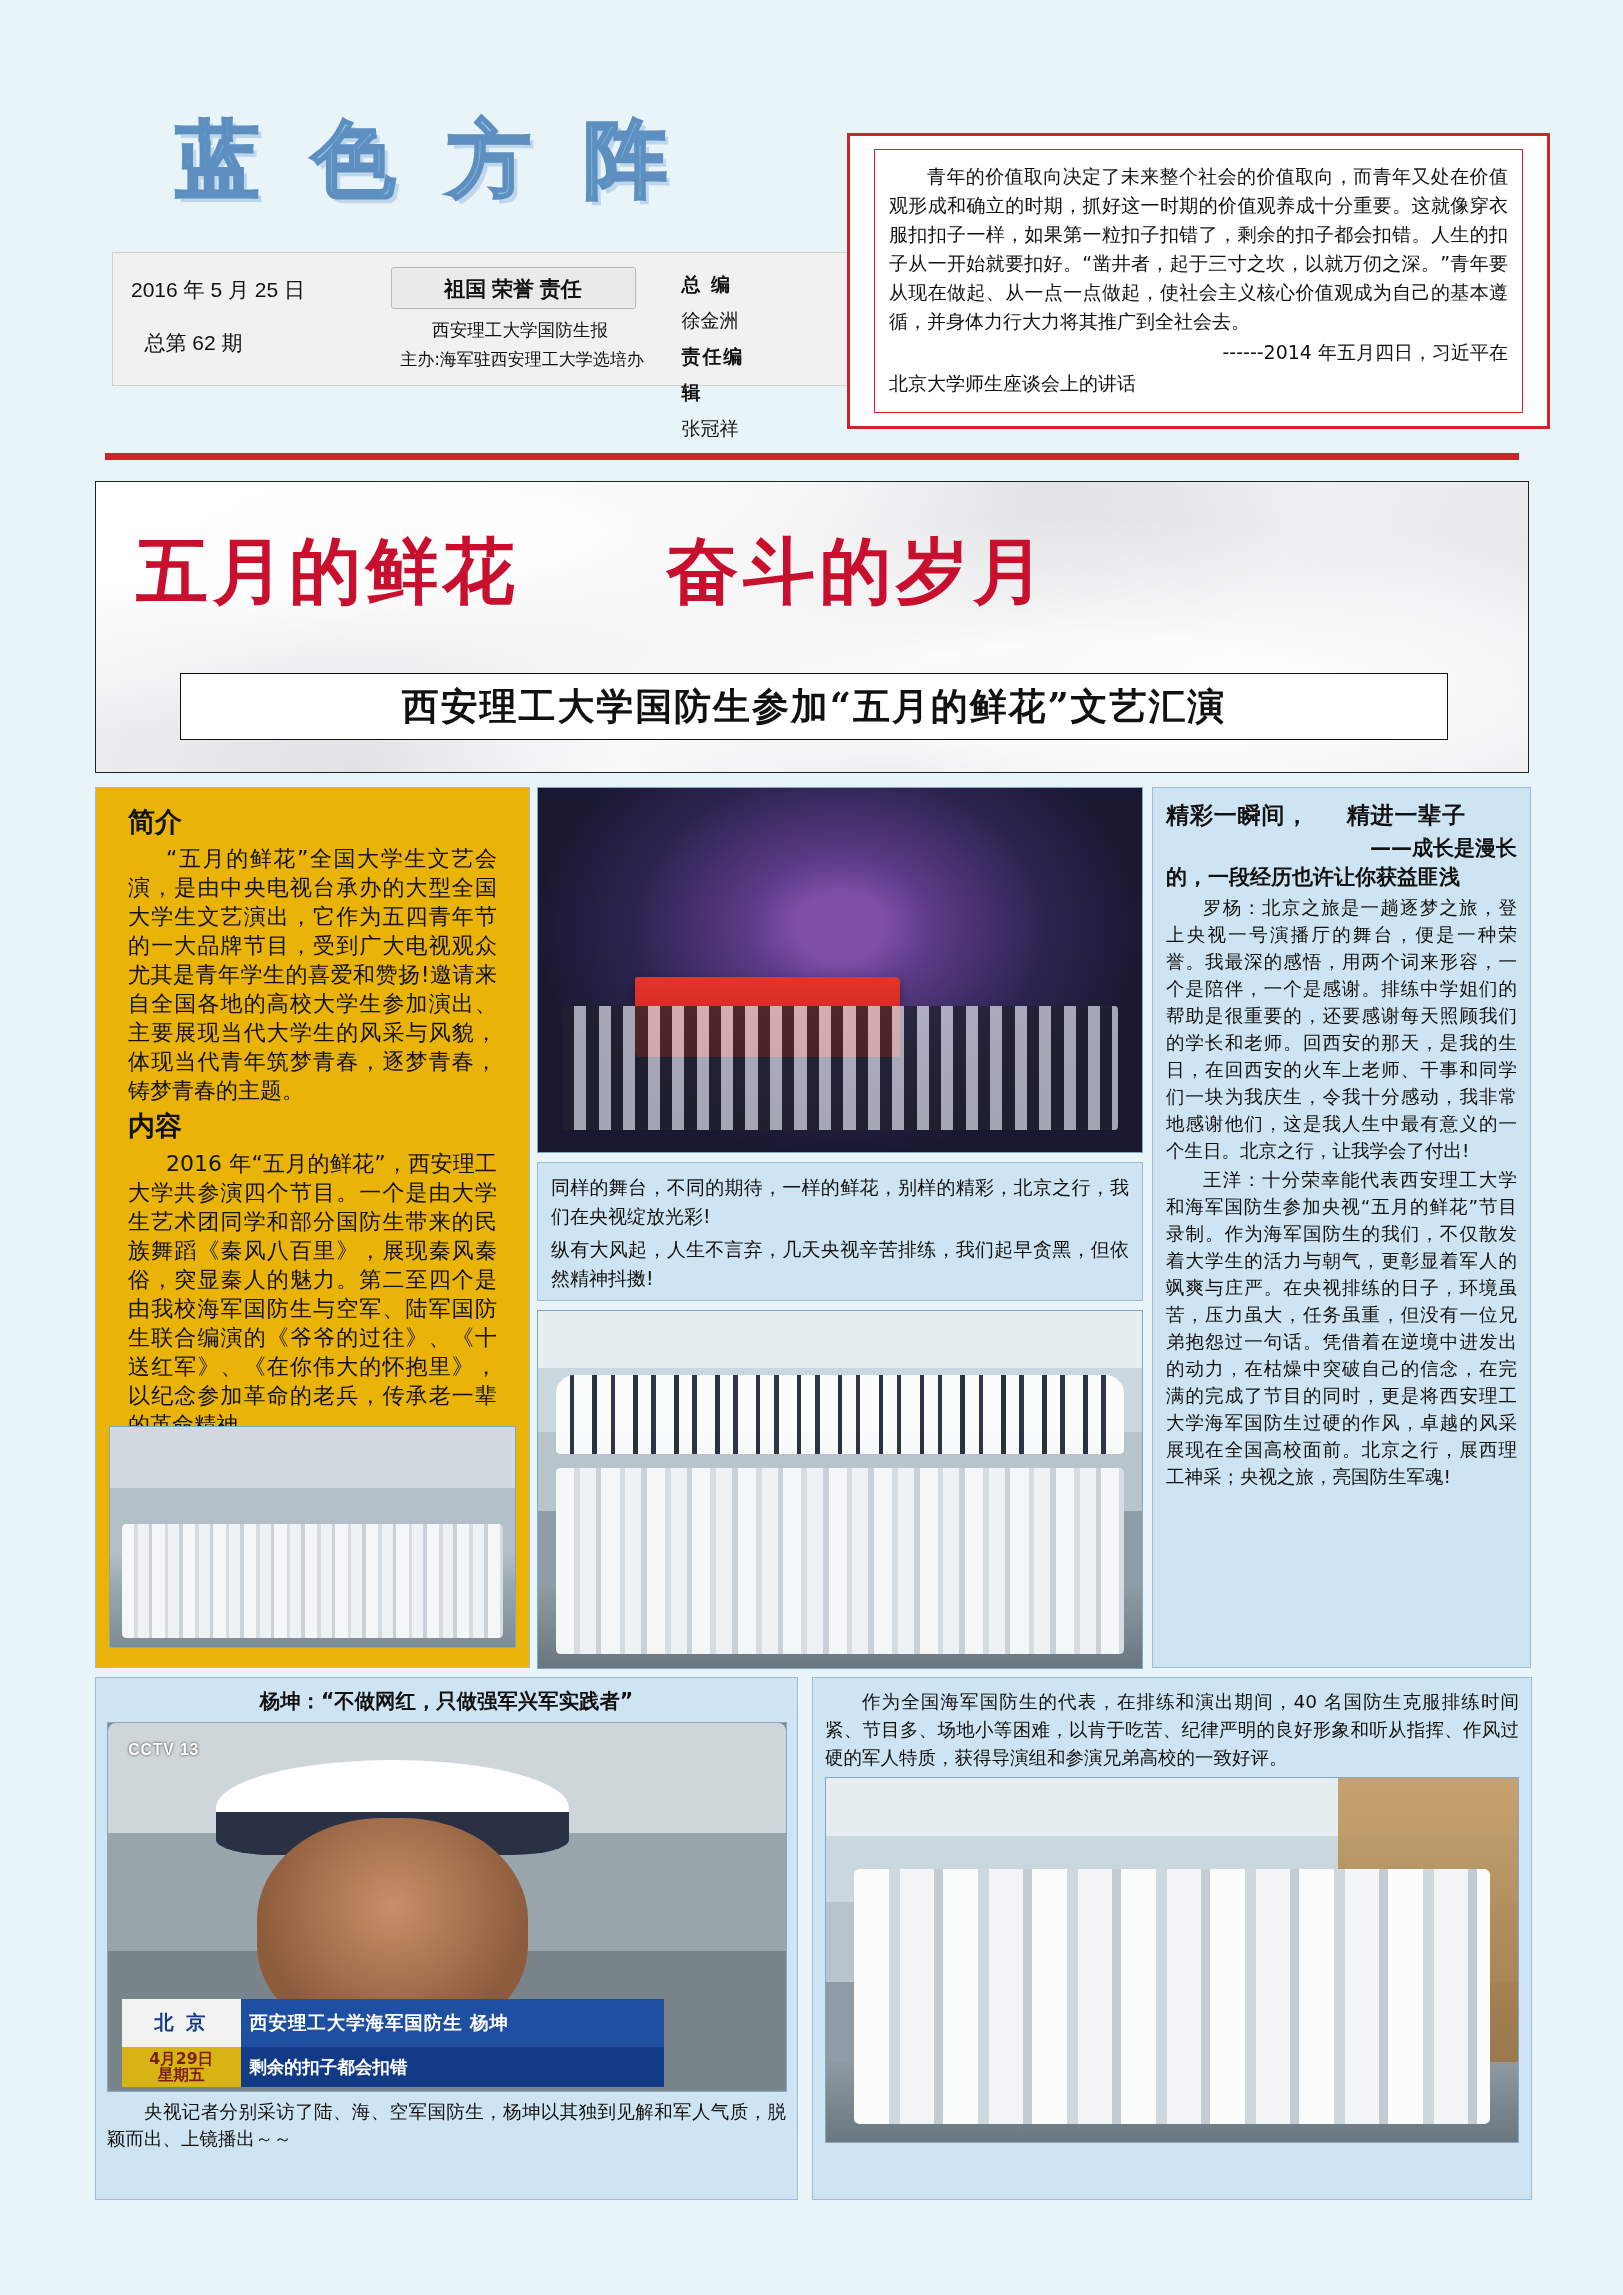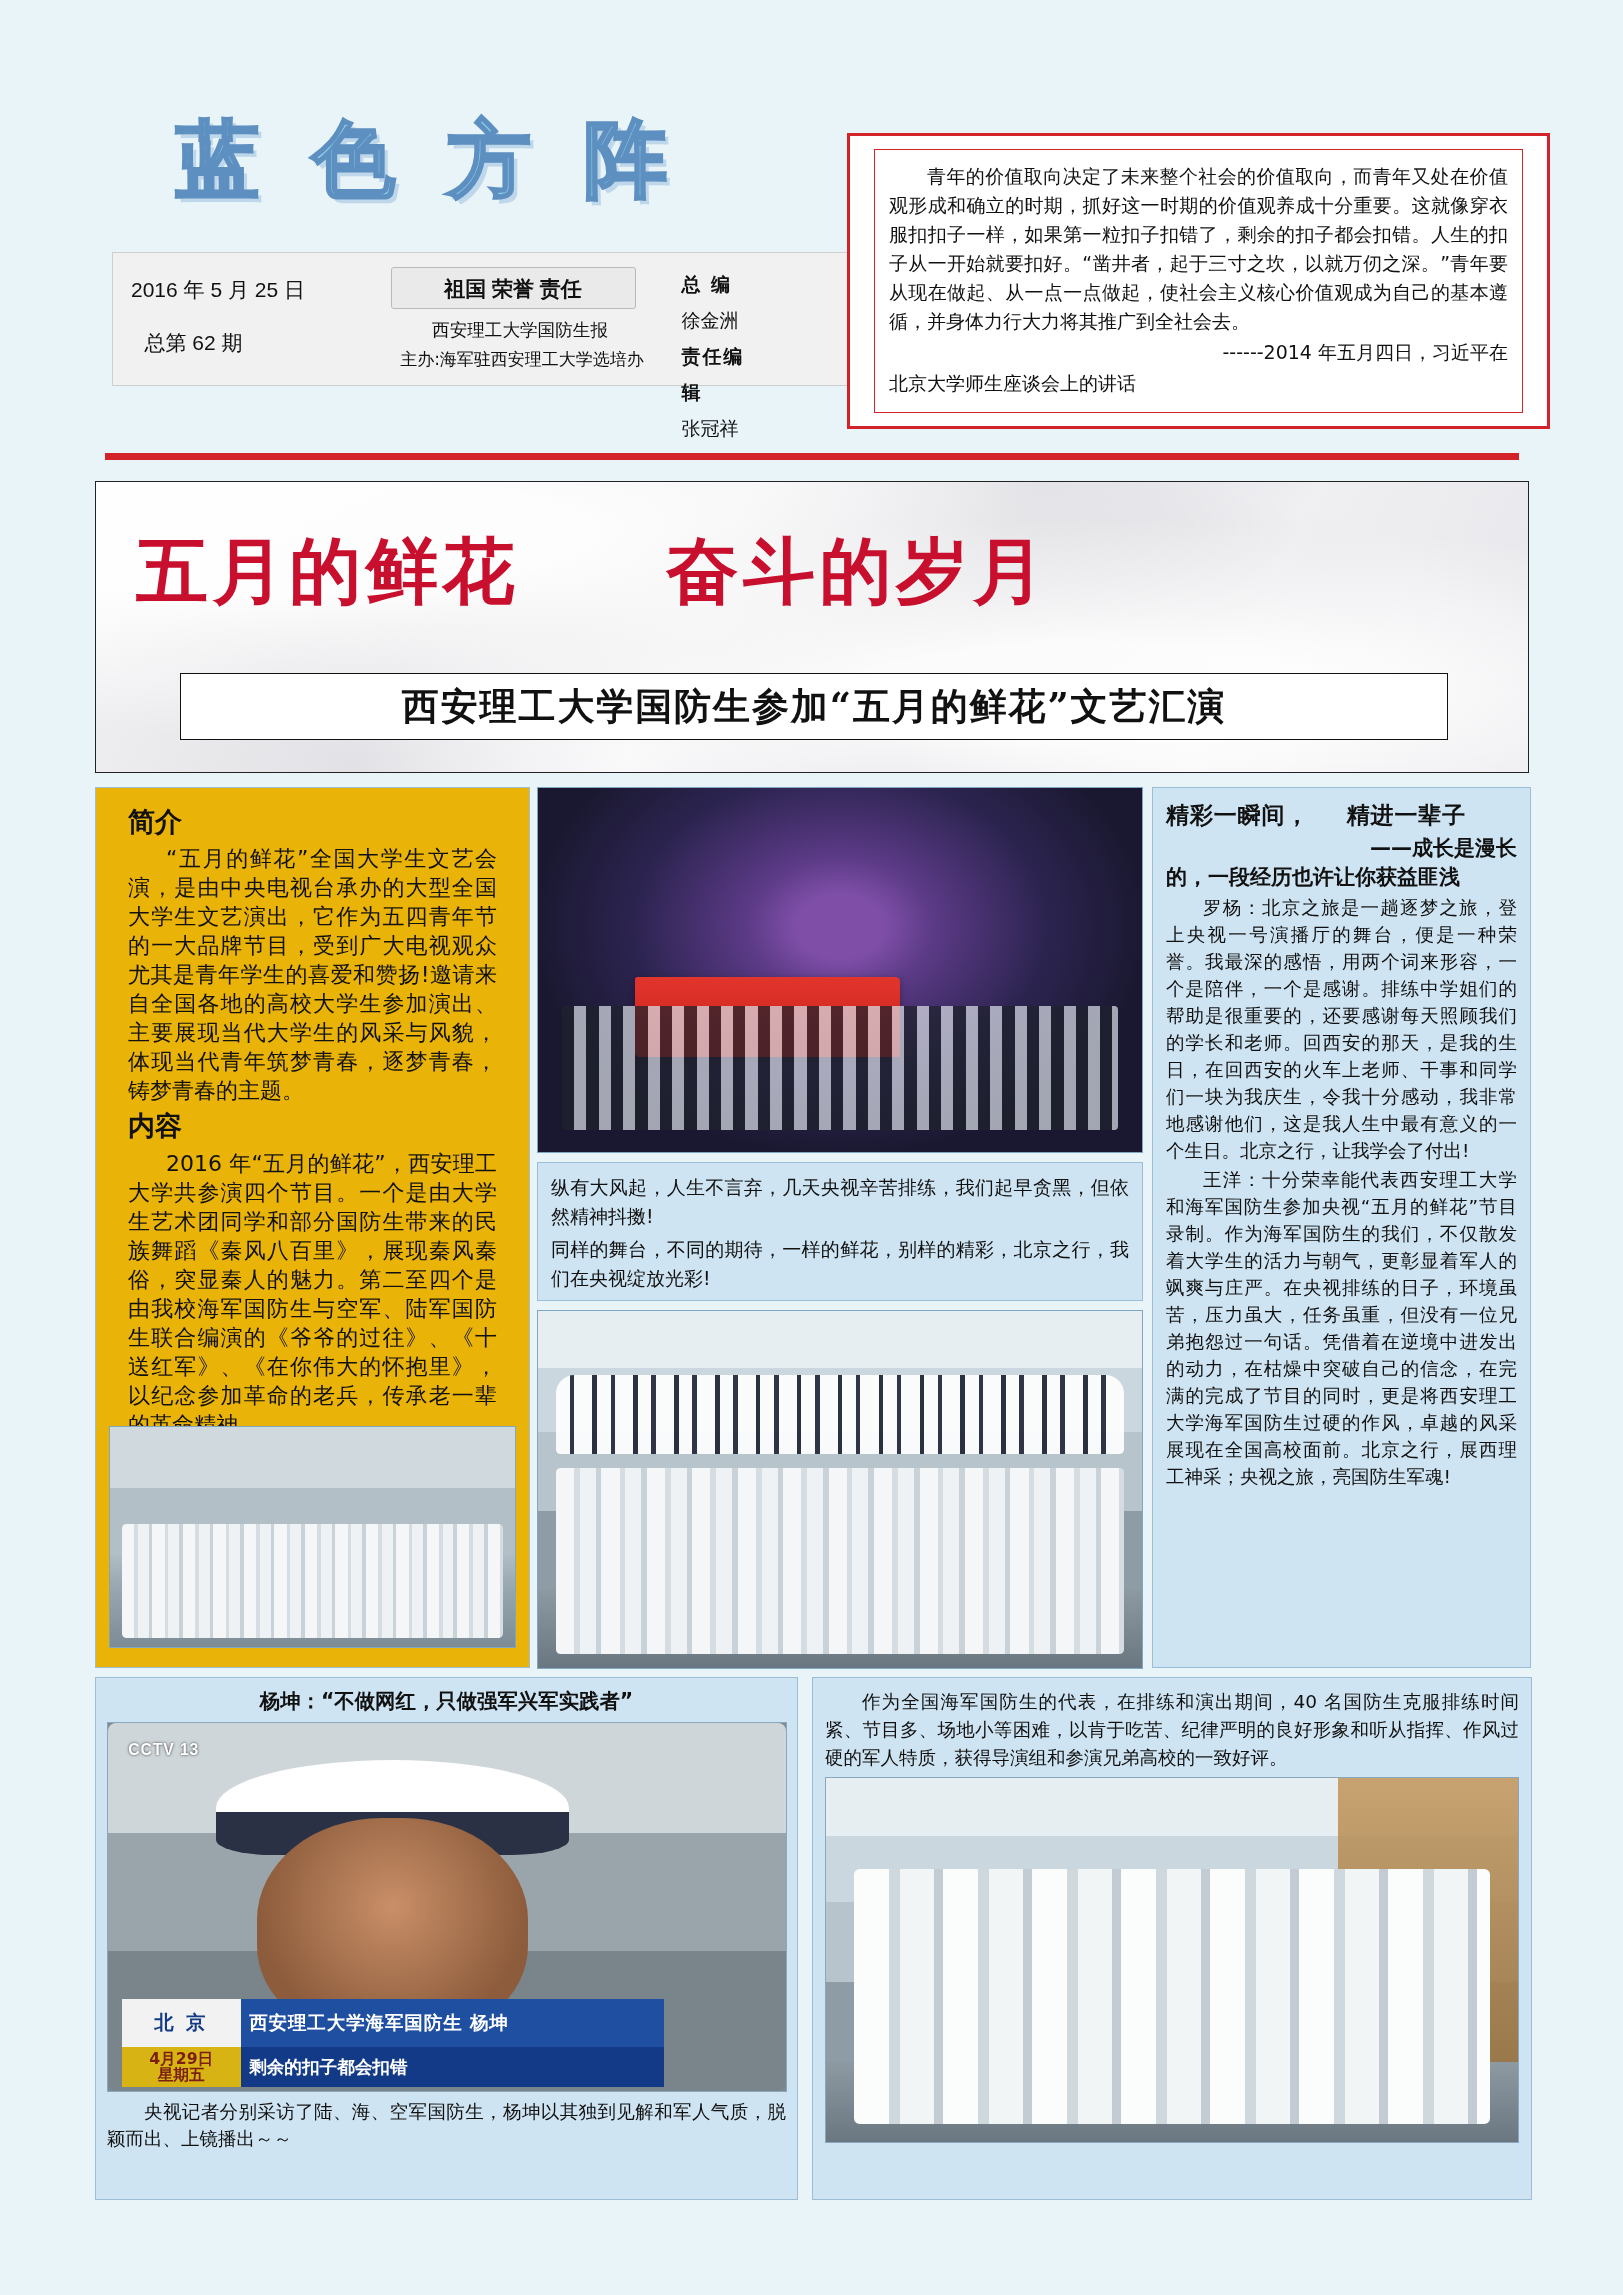--- a/index.html
+++ b/index.html
@@ -458,22 +458,22 @@
 
   <div class="col-center">
     <div class="photo-top">
       <div class="scene s-stage">
         <div class="s-red-banner"></div>
         <div class="s-rowpeople"></div>
       </div>
     </div>
 
     <div class="center-quote">
+      <p>同样的舞台，不同的期待，一样的鲜花，别样的精彩，北京之行，我们在央视绽放光彩!</p>
       <p>纵有大风起，人生不言弃，几天央视辛苦排练，我们起早贪黑，但依然精神抖擞!</p>
-      <p>同样的舞台，不同的期待，一样的鲜花，别样的精彩，北京之行，我们在央视绽放光彩!</p>
     </div>
 
     <div class="photo-mid">
       <div class="scene s-corridor">
         <div class="s-floor"></div>
         <div class="s-caps"></div>
         <div class="s-white-row"></div>
       </div>
     </div>
   </div>

